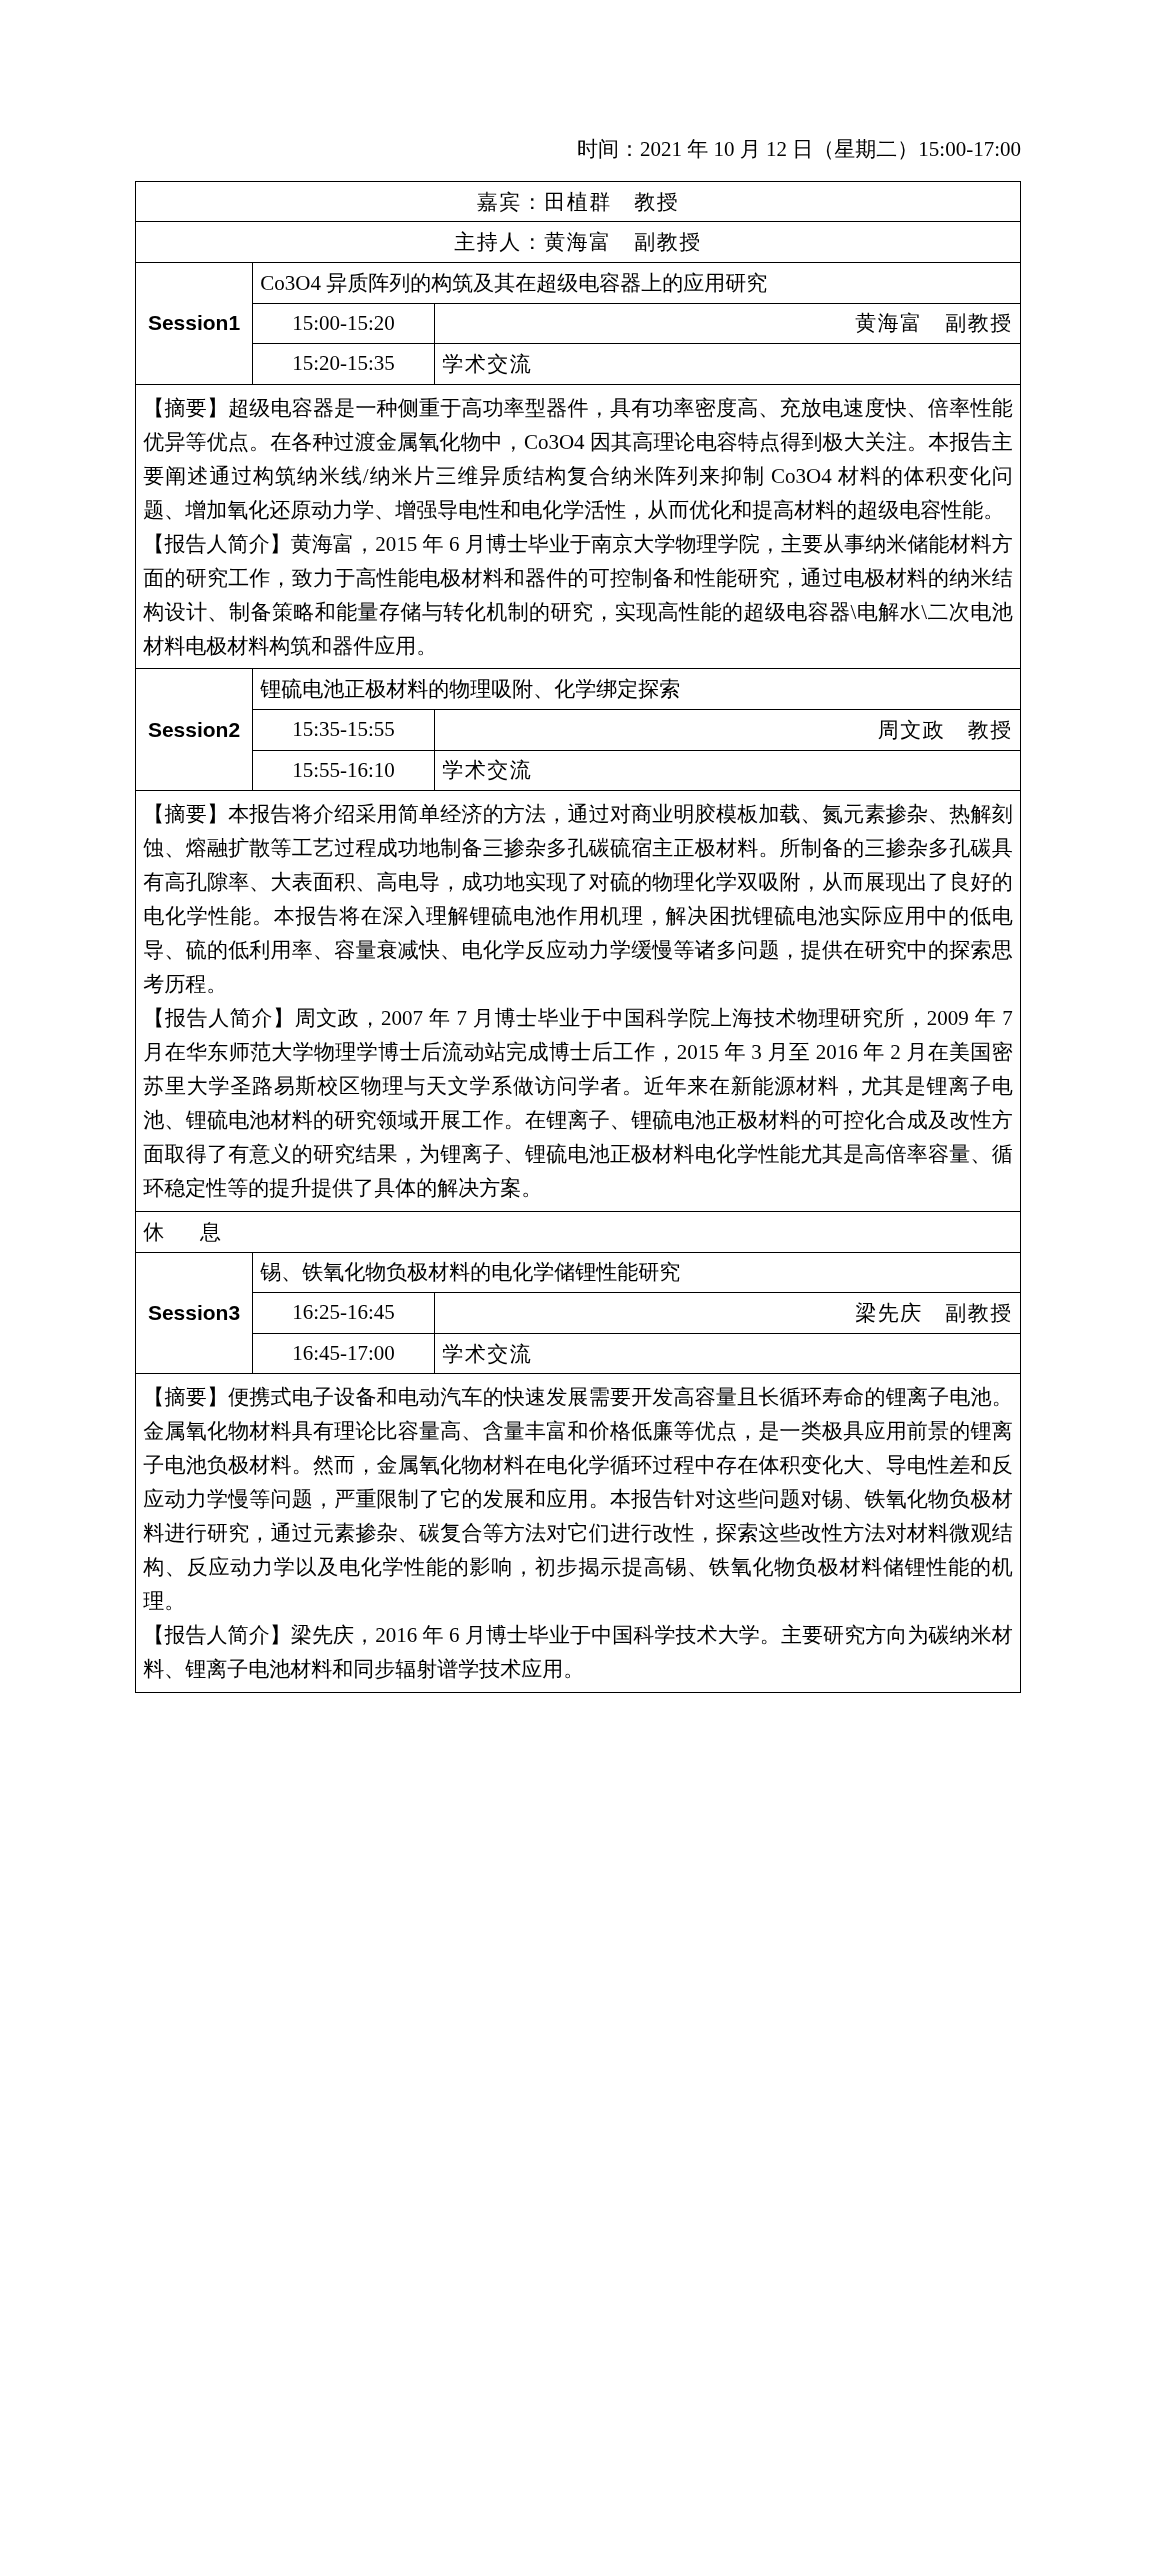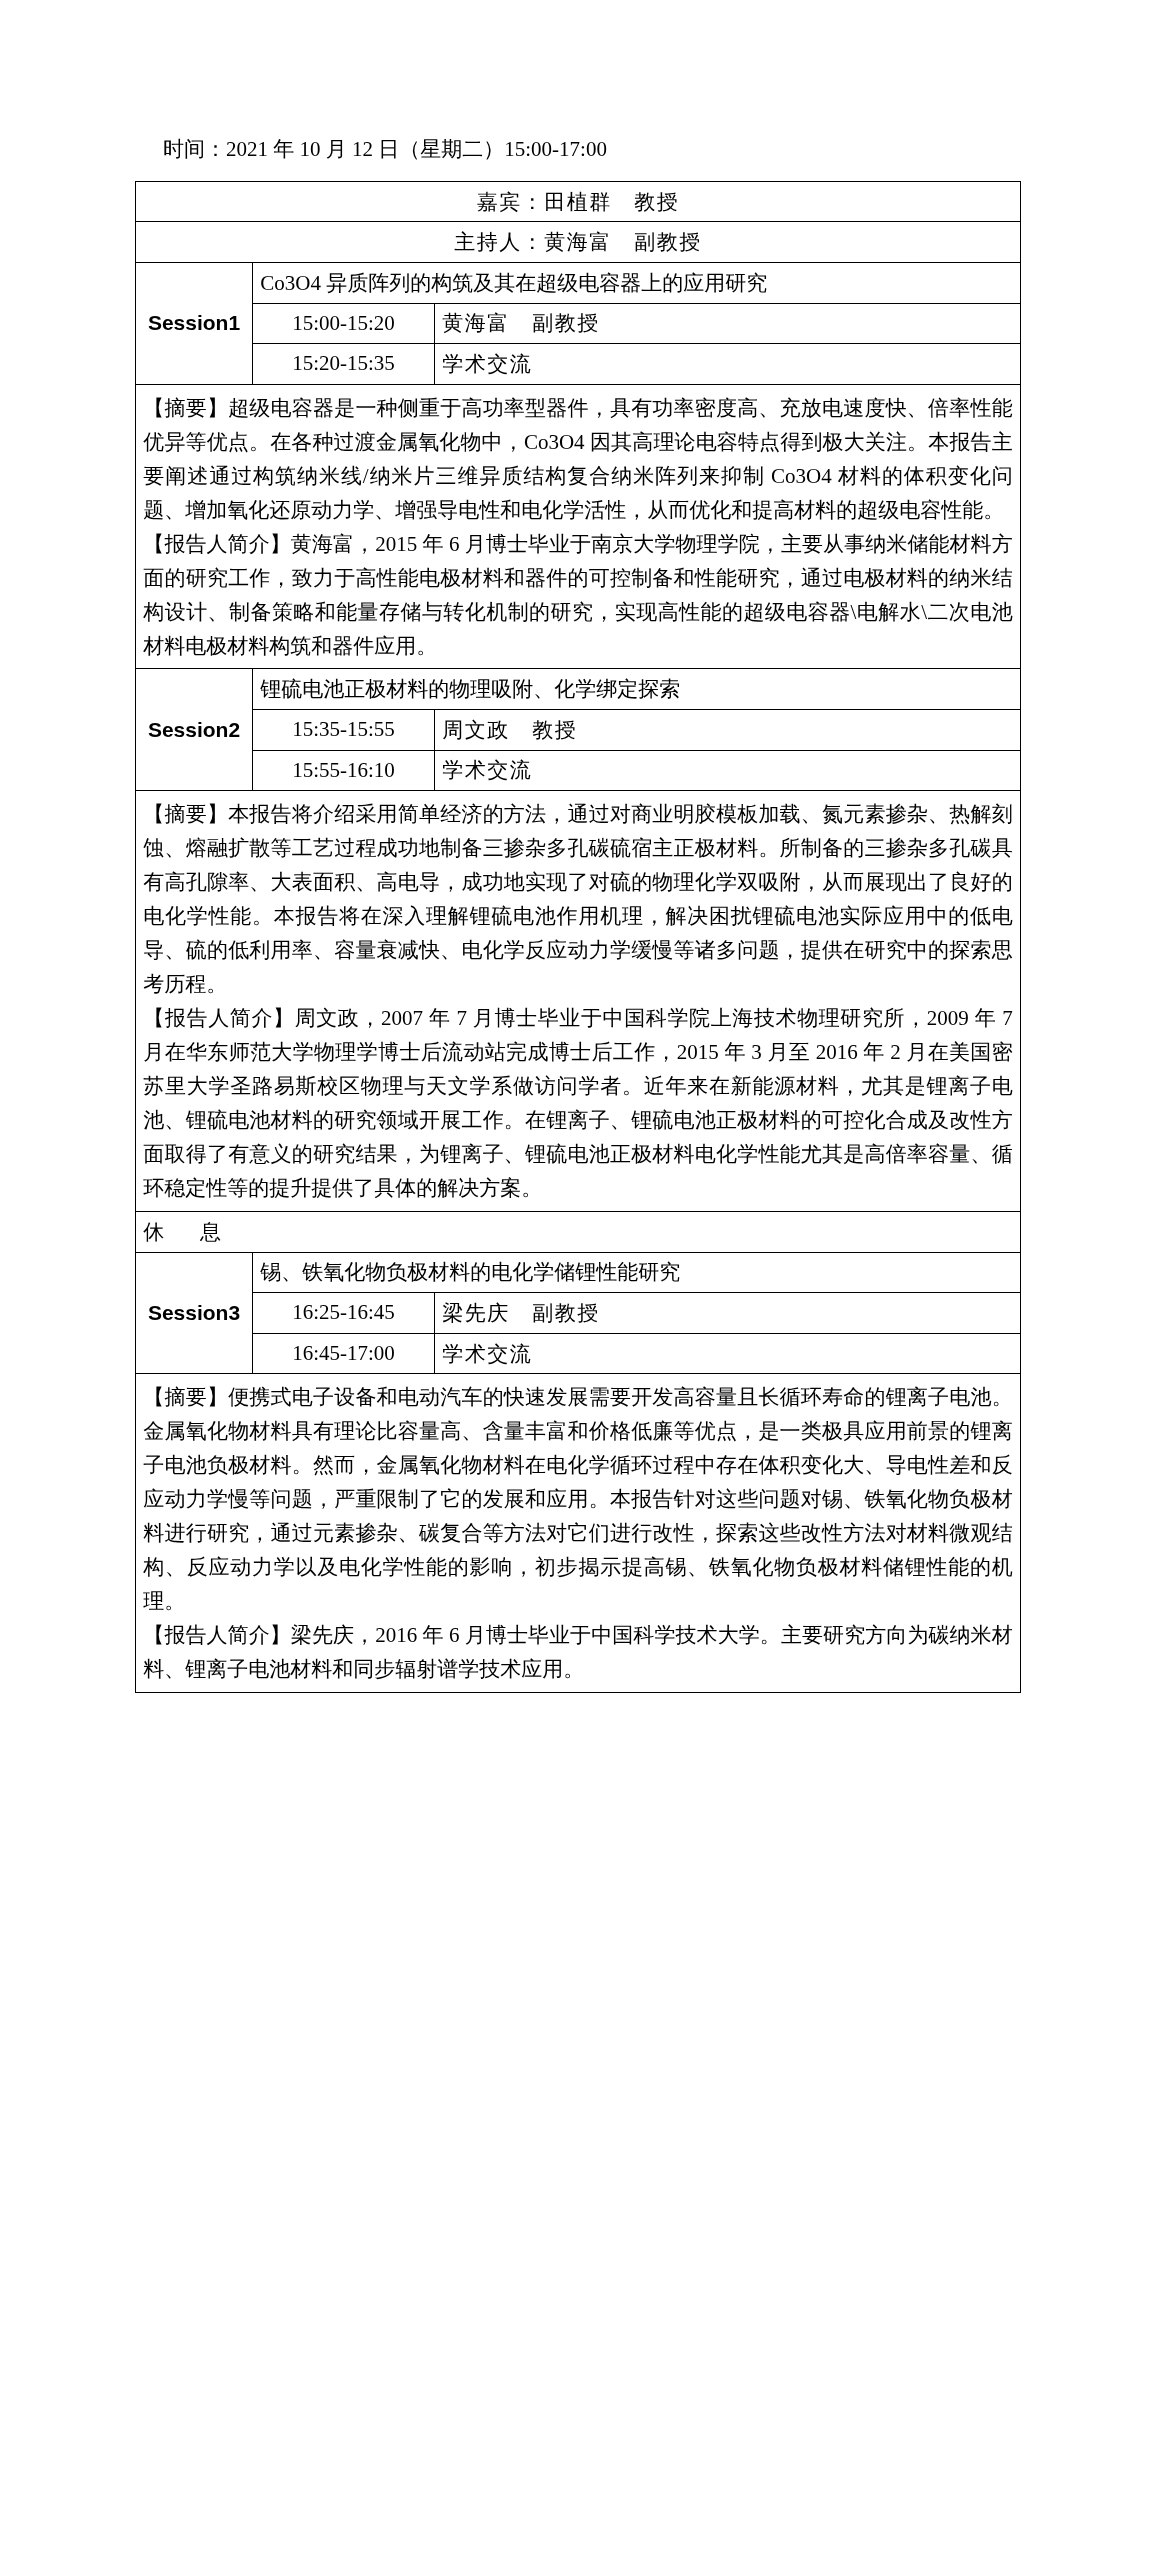--- a/index.html
+++ b/index.html
@@ -26,20 +26,21 @@
     letter-spacing: 0.7px;
   }
   .doc-title .line2 {
     display: block;
   }
   .meta {
     margin-top: 22px;
     font-size: 21px;
     line-height: 1.75;
     padding-left: 28px;
+    text-align: right;
   }
   .meta div {
     white-space: nowrap;
   }
   table.sched {
     margin-top: 13px;
     border-collapse: collapse;
     width: 100%;
     table-layout: fixed;
   }
@@ -68,21 +69,21 @@
     padding: 10.2px 7.3px;
     margin-left: 12px;
   }
   .time-cell {
     width: 182px;
     text-align: center;
     font-size: 21px;
     padding: 8.7px 7.3px;
   }
   .speaker {
-    text-align: left;
+    text-align: right;
     font-size: 22px;
     letter-spacing: 1.5px;
     padding: 8.7px 7.3px;
   }
   .exchange {
     font-size: 21px;
     letter-spacing: 1.5px;
     padding: 8.7px 7.3px;
   }
   .para-cell {

